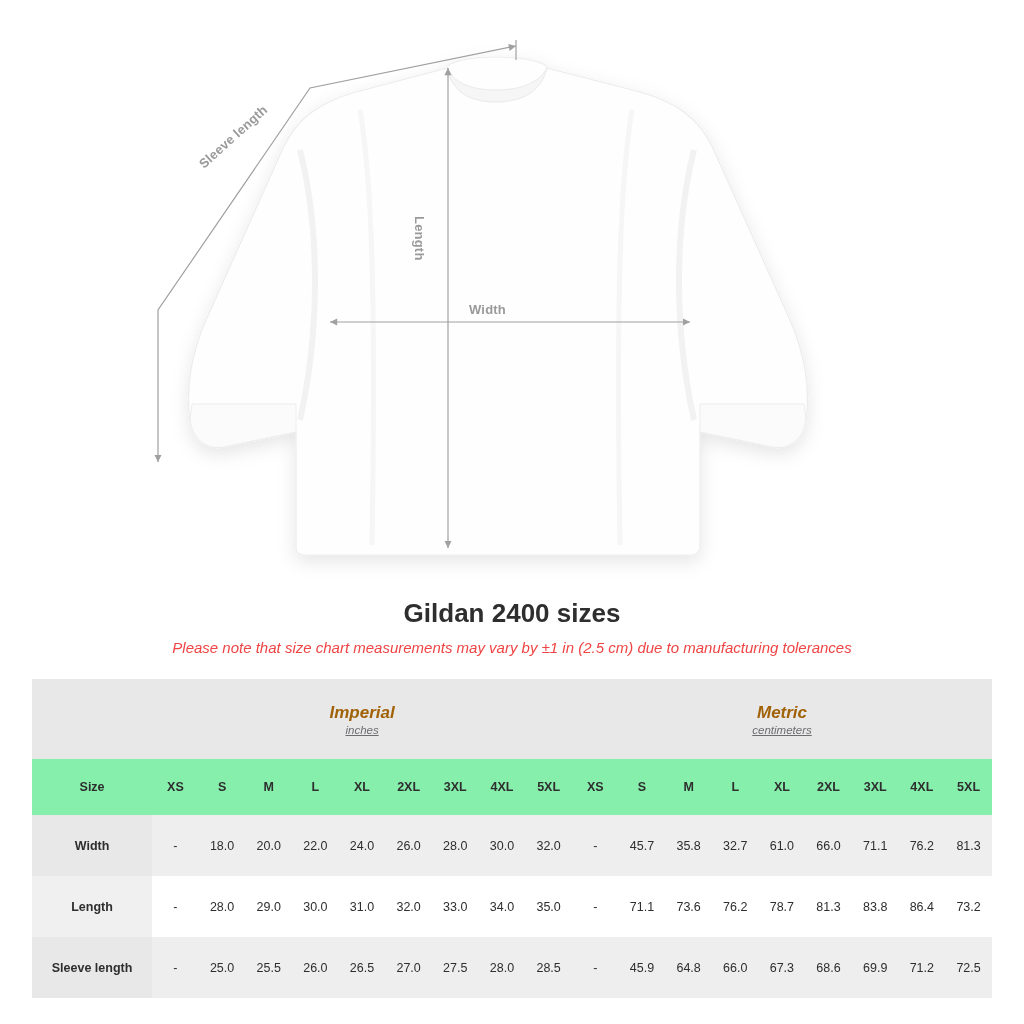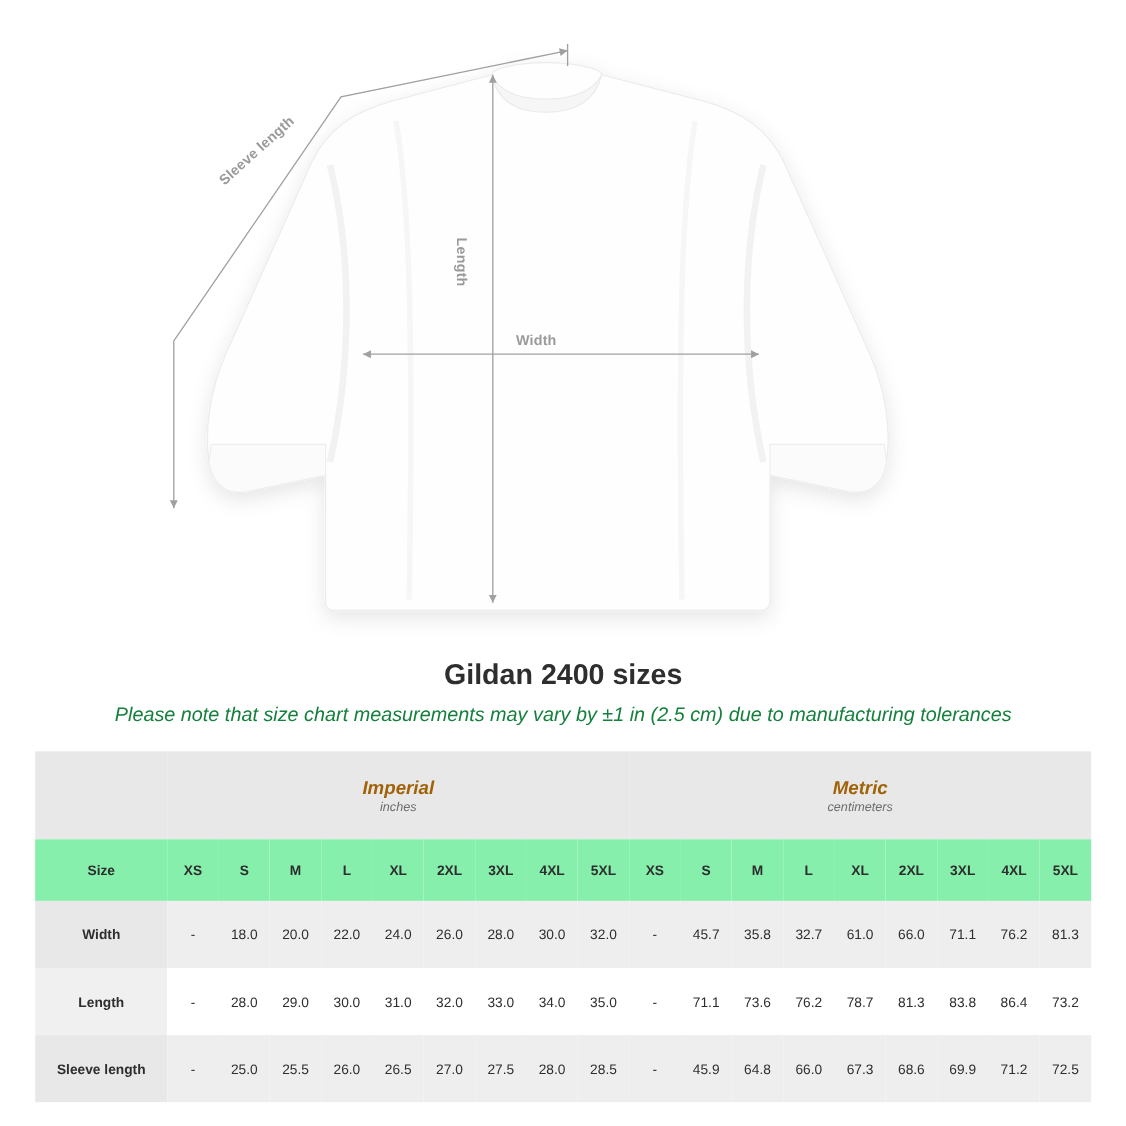--- a/index.html
+++ b/index.html
@@ -57,23 +57,23 @@
     text-align: center;
     margin-top: 18px;
   }
   .chart-title {
     font-size: 26px;
     font-weight: bold;
     color: #2e2e2e;
     margin: 0 0 10px 0;
   }
   .chart-note {
-    font-size: 18px;
+    font-size: 15px;
     font-style: italic;
-    color: #15803d;
+    color: #ef4444;
     margin: 0;
   }
 
   
   .table-wrap {
     margin: 23px 32px 0 32px;
   }
   table.size-table {
     border-collapse: collapse;
     width: 960px;
@@ -94,20 +94,21 @@
     font-size: 17px;
     font-weight: bold;
     font-style: italic;
     color: #a16207;
     line-height: 1.35;
   }
   .unit-sub {
     font-size: 11.5px;
     font-style: italic;
     color: #6d6d70;
+    text-decoration: underline;
   }
   .head-row td {
     background: #86efac;
     height: 54px;
     font-weight: bold;
     font-size: 12.5px;
     color: #2e2e2e;
     vertical-align: middle;
   }
   .row-label {

